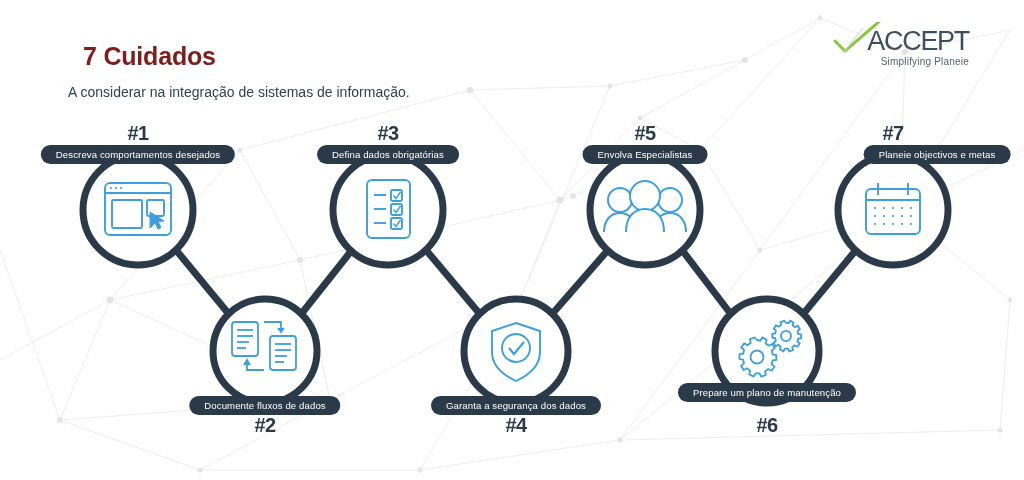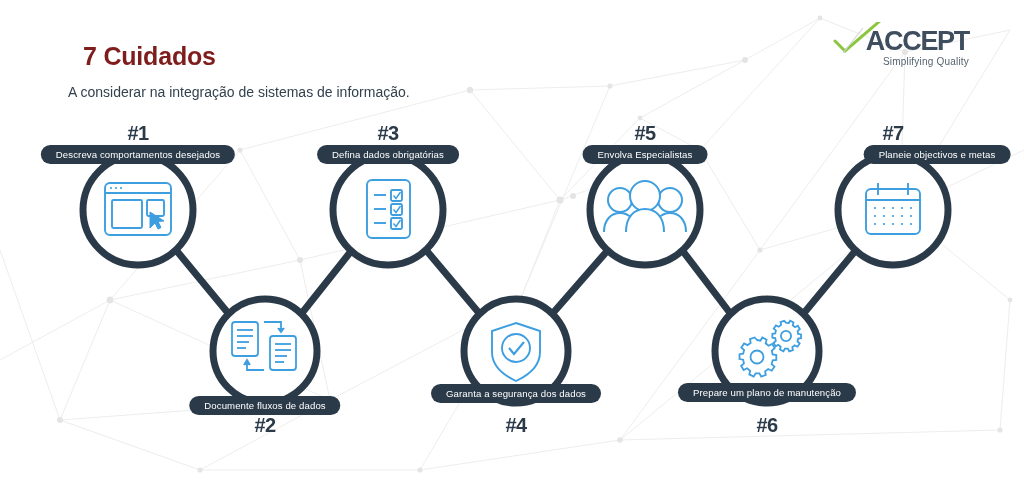--- a/index.html
+++ b/index.html
@@ -22,21 +22,21 @@
     letter-spacing:-0.2px;line-height:1.05;margin:15px;
   }
   #page-subtitle{
     font-size:14px;color:#33414f;margin:6px 0 0 0;line-height:1.2;
   }
 
   
   #logo{position:absolute;right:55px;top:26px;z-index:5;text-align:right;}
   #logo-mark{position:relative;height:32px;}
   #logo-word{
-    font-size:27px;font-weight:bold;color:#3f4e5e;letter-spacing:-1.3px;
+    font-size:27px;font-weight:normal;color:#3f4e5e;letter-spacing:-1.3px;
     line-height:30px;font-family:"Liberation Sans", sans-serif;
   }
   #logo-tag{
     font-size:10px;color:#55636f;letter-spacing:0.2px;margin-top:-2px;
   }
 
   
   #flow{position:absolute;left:0;top:0;width:1024px;height:480px;z-index:2;}
 
   
@@ -127,21 +127,21 @@
   </div>
 
   <div id="logo">
     <div id="logo-mark">
       <svg width="140" height="34" viewBox="0 0 140 34" style="position:absolute;right:0;top:-4px;" xmlns="http://www.w3.org/2000/svg">
         <path d="M6 19 L16 29 L52 -2" stroke="#8cc63f" stroke-width="3" fill="none" stroke-linecap="round"></path>
         <path d="M14 31 L34 6" stroke="#cfd6dc" stroke-width="1.2" fill="none"></path>
       </svg>
       <div id="logo-word">ACCEPT</div>
     </div>
-    <div id="logo-tag">Simplifying Quality</div>
+    <div id="logo-tag">Simplifying Planeie</div>
   </div>
 
   <svg id="flow" viewBox="0 0 1024 480" xmlns="http://www.w3.org/2000/svg">
 
     <g stroke="#2b3a49" stroke-width="7" fill="none" stroke-linecap="round">
       <line x1="176" y1="250" x2="228" y2="313"></line>
       <line x1="302" y1="313" x2="352" y2="250"></line>
       <line x1="426" y1="250" x2="479" y2="313"></line>
       <line x1="553" y1="313" x2="608" y2="250"></line>
       <line x1="682" y1="250" x2="730" y2="313"></line>
@@ -263,21 +263,21 @@
 
   <div class="step-num" style="left:138px;top:122px;">#1</div>
   <div class="pill" style="left:138px;top:145px;">Descreva comportamentos desejados</div>
 
   <div class="pill" style="left:265px;top:396px;">Documente fluxos de dados</div>
   <div class="step-num" style="left:265px;top:414px;">#2</div>
 
   <div class="step-num" style="left:388px;top:122px;">#3</div>
   <div class="pill" style="left:388px;top:145px;">Defina dados obrigatórias</div>
 
-  <div class="pill" style="left:516px;top:384px;text-align:right;">Garanta a segurança dos dados</div>
+  <div class="pill" style="left:516px;top:396px;text-align:right;">Garanta a segurança dos dados</div>
   <div class="step-num" style="left:516px;top:414px;">#4</div>
 
   <div class="step-num" style="left:645px;top:122px;">#5</div>
   <div class="pill" style="left:645px;top:145px;">Envolva Especialistas</div>
 
   <div class="pill" style="left:767px;top:383px;">Prepare um plano de manutenção</div>
   <div class="step-num" style="left:767px;top:414px;">#6</div>
 
   <div class="step-num" style="left:893px;top:122px;">#7</div>
   <div class="pill" style="left:937px;top:145px;">Planeie objectivos e metas</div>

